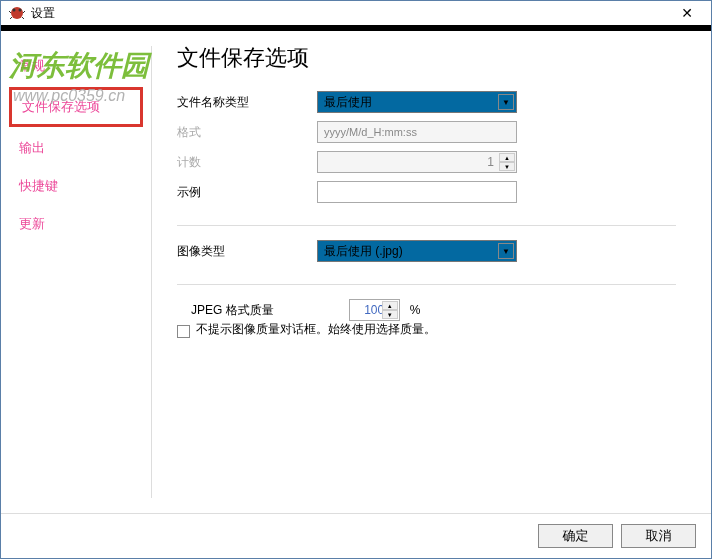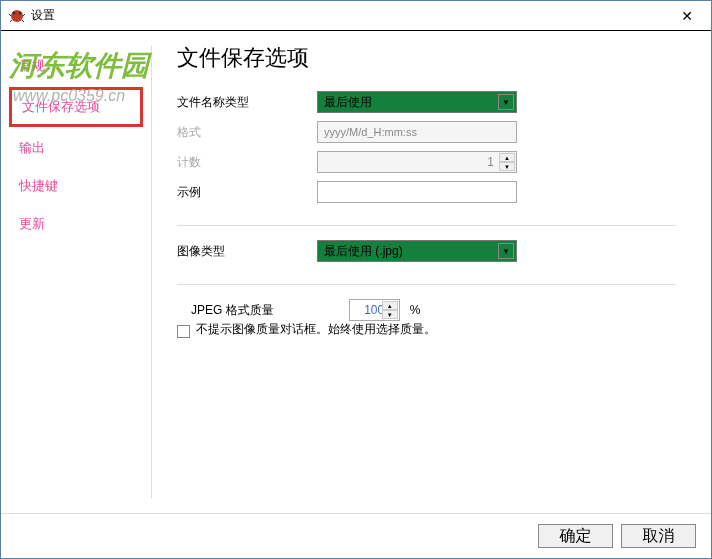--- a/index.html
+++ b/index.html
@@ -1,53 +1,53 @@
 <!DOCTYPE html>
 <html><head>
   <meta charset="utf-8">
   <style>
     * { box-sizing: border-box; margin: 0; padding: 0; }
     body { font-family: "Microsoft YaHei", "Segoe UI", sans-serif; font-size: 12px; background: #fff; }
     .window { width: 712px; height: 559px; border: 1px solid #5a7fa8; display: flex; flex-direction: column; position: relative; }
-    .titlebar { height: 30px; display: flex; align-items: center; justify-content: space-between; border-bottom: 1px solid #000000; padding: 0 4px 0 8px; }
+    .titlebar { height: 30px; display: flex; align-items: center; justify-content: space-between; border-bottom: 6px solid #000000; padding: 0 4px 0 8px; }
     .titlebar-left { display: flex; align-items: center; gap: 6px; }
     .titlebar-icon { width: 16px; height: 16px; }
     .titlebar-title { font-size: 12px; }
     .close-btn { width: 40px; height: 26px; display: flex; align-items: center; justify-content: center; font-size: 14px; cursor: pointer; }
     .content { flex: 1; display: flex; position: relative; }
     .watermark { position: absolute; top: 14px; left: 0; pointer-events: none; opacity: 0.9; z-index: 10; }
     .watermark-text { font-size: 28px; font-weight: bold; font-style: italic; color: #6fb828; padding: 2px 8px; }
     .watermark-url { font-size: 16px; color: #aaa; padding-left: 12px; font-style: italic; }
     .sidebar { width: 150px; padding: 18px 8px; display: flex; flex-direction: column; gap: 4px; }
     .sidebar-item { padding: 8px 10px; color: #ec4899; cursor: pointer; font-size: 13px; }
     .sidebar-item.active { border: 3px solid #d9362e; }
     .vsep { width: 1px; background: #ddd; margin: 15px 0; }
     .main { flex: 1; padding: 12px 35px 12px 25px; display: flex; flex-direction: column; }
     .page-title { font-size: 22px; font-weight: 400; margin-bottom: 18px; }
     .form-row { display: flex; align-items: center; margin-bottom: 8px; }
     .form-label { width: 140px; font-size: 12px; }
     .form-label.disabled { color: #aaa; }
-    .select-control { position: relative; height: 22px; border: 1px solid #777; display: flex; align-items: center; padding: 0 6px; width: 200px; background: #15803d; }
+    .select-control { position: relative; height: 22px; border: 1px solid #777; display: flex; align-items: center; padding: 0 6px; width: 200px; background: #0369a1; }
     .select-arrow { position: absolute; right: 2px; top: 2px; width: 16px; height: 16px; border: 1px solid #888; display: flex; align-items: center; justify-content: center; font-size: 8px; }
     .text-input { height: 22px; border: 1px solid #aaa; padding: 0 6px; width: 200px; font-size: 11px; display: flex; align-items: center; background: #fff; }
     .text-input.disabled { background: #f5f5f5; color: #888; }
     .spinner-input { position: relative; height: 22px; border: 1px solid #aaa; width: 200px; display: flex; align-items: center; background: #f5f5f5; }
     .spinner-value { flex: 1; text-align: right; padding-right: 22px; color: #888; }
     .spinner-btns { position: absolute; right: 1px; top: 1px; bottom: 1px; width: 16px; display: flex; flex-direction: column; }
     .spinner-btn { flex: 1; border: 1px solid #ccc; font-size: 6px; display: flex; align-items: center; justify-content: center; background: #f0f0f0; }
     .hsep { height: 1px; background: #ddd; margin: 14px 0; }
     .jpeg-row { display: flex; align-items: center; gap: 10px; margin-left: 14px; }
     .jpeg-label { font-size: 12px; }
     .jpeg-spinner { position: relative; height: 22px; border: 1px solid #aaa; width: 51px; display: flex; align-items: center; background: #fff; }
     .jpeg-spinner .spinner-value { color: #4169c0; text-align: center; padding-right: 0; }
     .jpeg-percent { font-size: 12px; }
     .checkbox-row { display: flex; align-items: flex-end; gap: 6px; }
     .checkbox { width: 13px; height: 13px; border: 1px solid #888; background: #fff; }
     .footer { height: 45px; border-top: 1px solid #ddd; display: flex; align-items: center; justify-content: flex-end; gap: 8px; padding: 0 15px; }
-    .btn { min-width: 75px; height: 24px; border: 1px solid #888; background: #f0f0f0; display: flex; align-items: center; justify-content: center; font-size: 16px; cursor: pointer; }
+    .btn { min-width: 75px; height: 24px; border: 1px solid #888; background: #f0f0f0; display: flex; align-items: center; justify-content: center; font-size: 13px; cursor: pointer; }
   </style>
 </head>
 <body>
 
 <div class="window">
   <div class="titlebar">
     <div class="titlebar-left">
       <span class="titlebar-icon">
         <svg viewBox="0 0 16 16">
             <circle cx="8" cy="8" r="6" fill="#c0392b"></circle>

